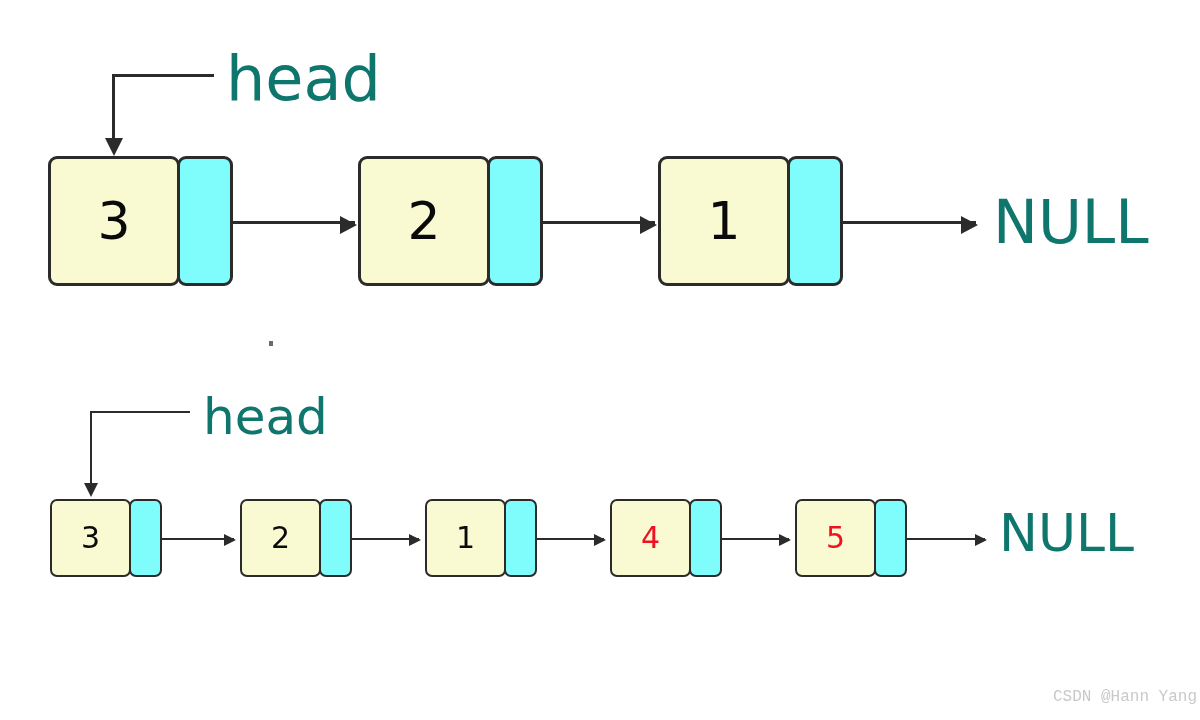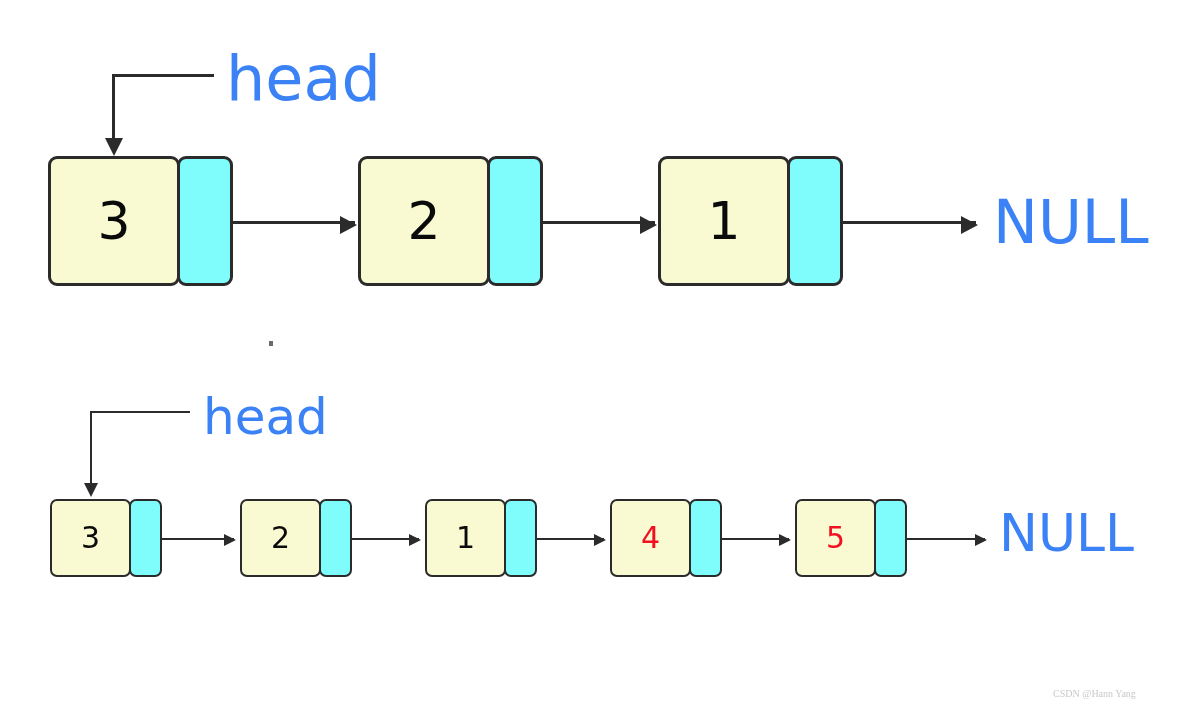--- a/index.html
+++ b/index.html
@@ -131,41 +131,41 @@
   .head-elbow.thin .v-seg { border-left-width: 2px; }
   .head-elbow.thin .v-head {
     border-left-width: 7px;
     border-right-width: 7px;
     border-top-width: 14px;
   }
 
   
   .label {
     position: absolute;
-    color: #3b82f6;
+    color: #0f766e;
     white-space: nowrap;
     line-height: 1;
   }
   .label-head-big { font-size: 62px; }
   .label-head-small { font-size: 50px; }
   .label-null-big { font-size: 60px; }
   .label-null-small { font-size: 52px; }
 
   .artifact-dot {
     position: absolute;
     width: 4px;
     height: 5px;
     background: #6a6a6a;
   }
 
   .watermark {
     position: absolute;
-    font-size: 10px;
+    font-size: 16px;
     color: #c9c9c9;
-    font-family: Liberation Serif, serif;
+    font-family: Liberation Mono, monospace;
     white-space: nowrap;
   }
 </style>
 </head>
 <body>
 
 <div id="canvas">
 
   <div>
 

